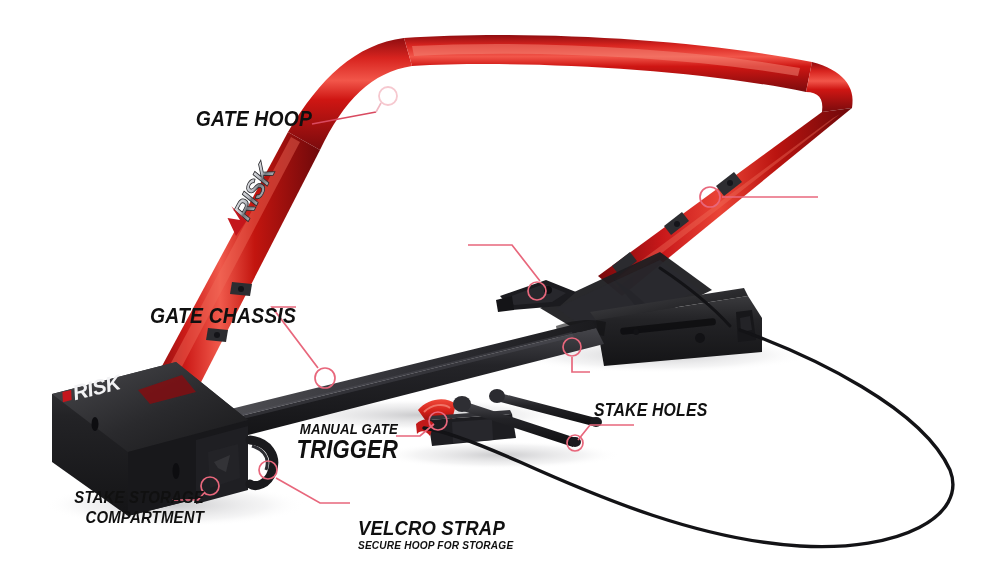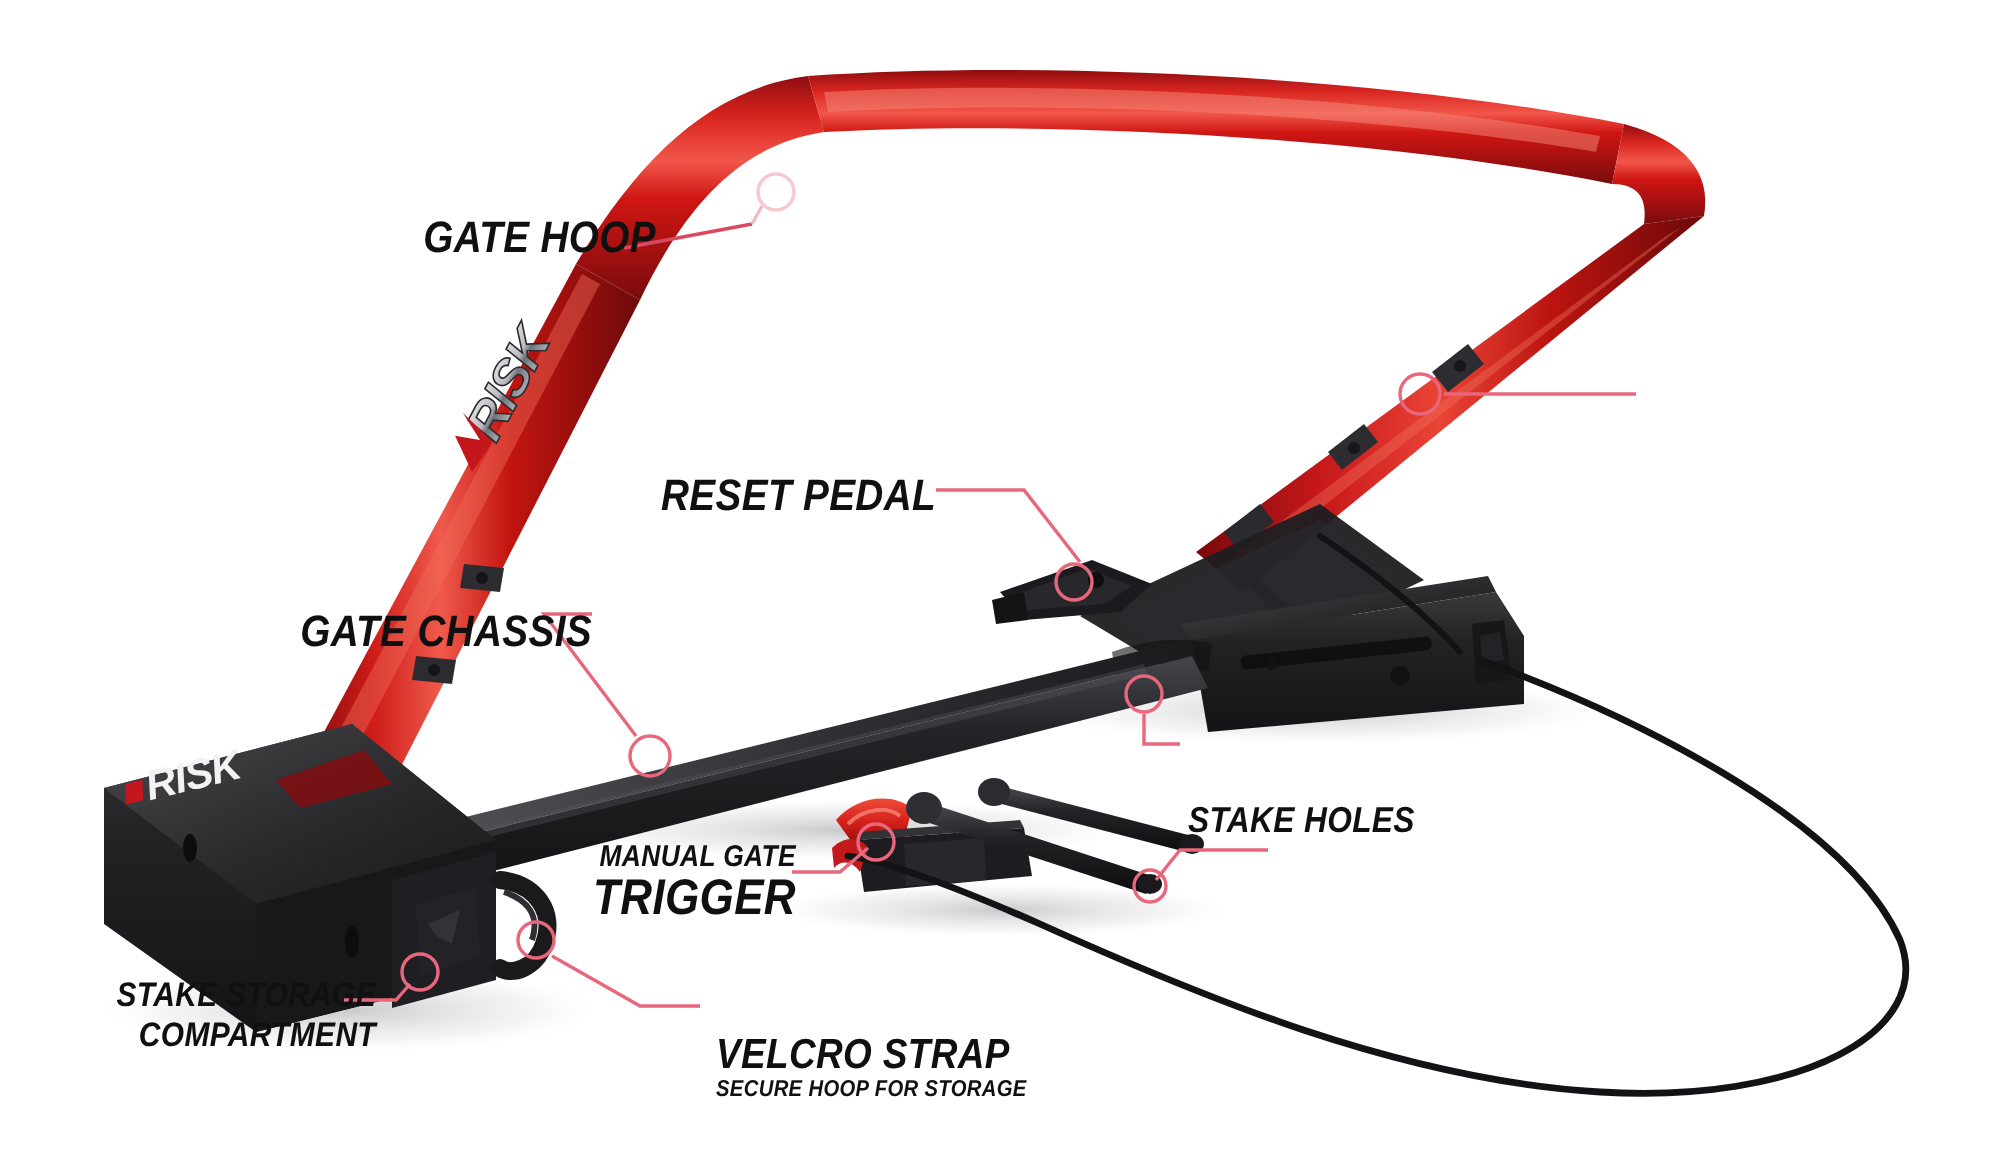--- a/index.html
+++ b/index.html
@@ -301,46 +301,43 @@
         <circle cx="268" cy="470" r="9"></circle>
       </g>
 
       <g>
         <path d="M 172 500 L 198 500 L 205 492"></path>
         <circle cx="210" cy="486" r="9"></circle>
       </g>
     </g>
   </svg>
 
-  <div class="callout ta-right" style="left:0; top:108px; width:312px;padding-left:16px;">
+  <div class="callout ta-right" style="left:0; top:108px; width:312px;">
     <span class="cl-main ralign">GATE HOOP</span>
   </div>
 
 
-  <div class="callout ta-right" style="left:0; top:237px; width:468px;">
-    <span class="cl-main ralign">RESET PEDAL</span>
-  </div>
 
   <div class="callout ta-right" style="left:0; top:305px; width:296px;">
     <span class="cl-main ralign">GATE CHASSIS</span>
   </div>
 
   <div class="callout ta-left" style="left:594px; top:365px;margin-top:36px;">
     <span class="cl-main" style="font-size:18px;">STAKE HOLES</span>
   </div>
 
 
   <div class="callout ta-right" style="left:0; top:421px; width:398px;">
     <span class="cl-line2">MANUAL GATE</span>
     <span class="cl-main ralign" style="font-size:25px; margin-top:1px;">TRIGGER</span>
   </div>
 
   <div class="callout ta-left" style="left:358px; top:517px;">
     <span class="cl-main" style="font-size:21px;">VELCRO STRAP</span>
     <span class="cl-sub">SECURE HOOP FOR STORAGE</span>
   </div>
 
-  <div class="callout ta-right" style="left:0; top:489px; width:172px;padding-left:16px;">
+  <div class="callout ta-right" style="left:16px; top:489px; width:172px;padding-left:16px;">
     <span class="cl-main ralign" style="font-size:17px;">STAKE STORAGE</span>
     <span class="cl-main ralign" style="font-size:17px; margin-top:3px;">COMPARTMENT</span>
   </div>
 
 </div>
 
 </body></html>

